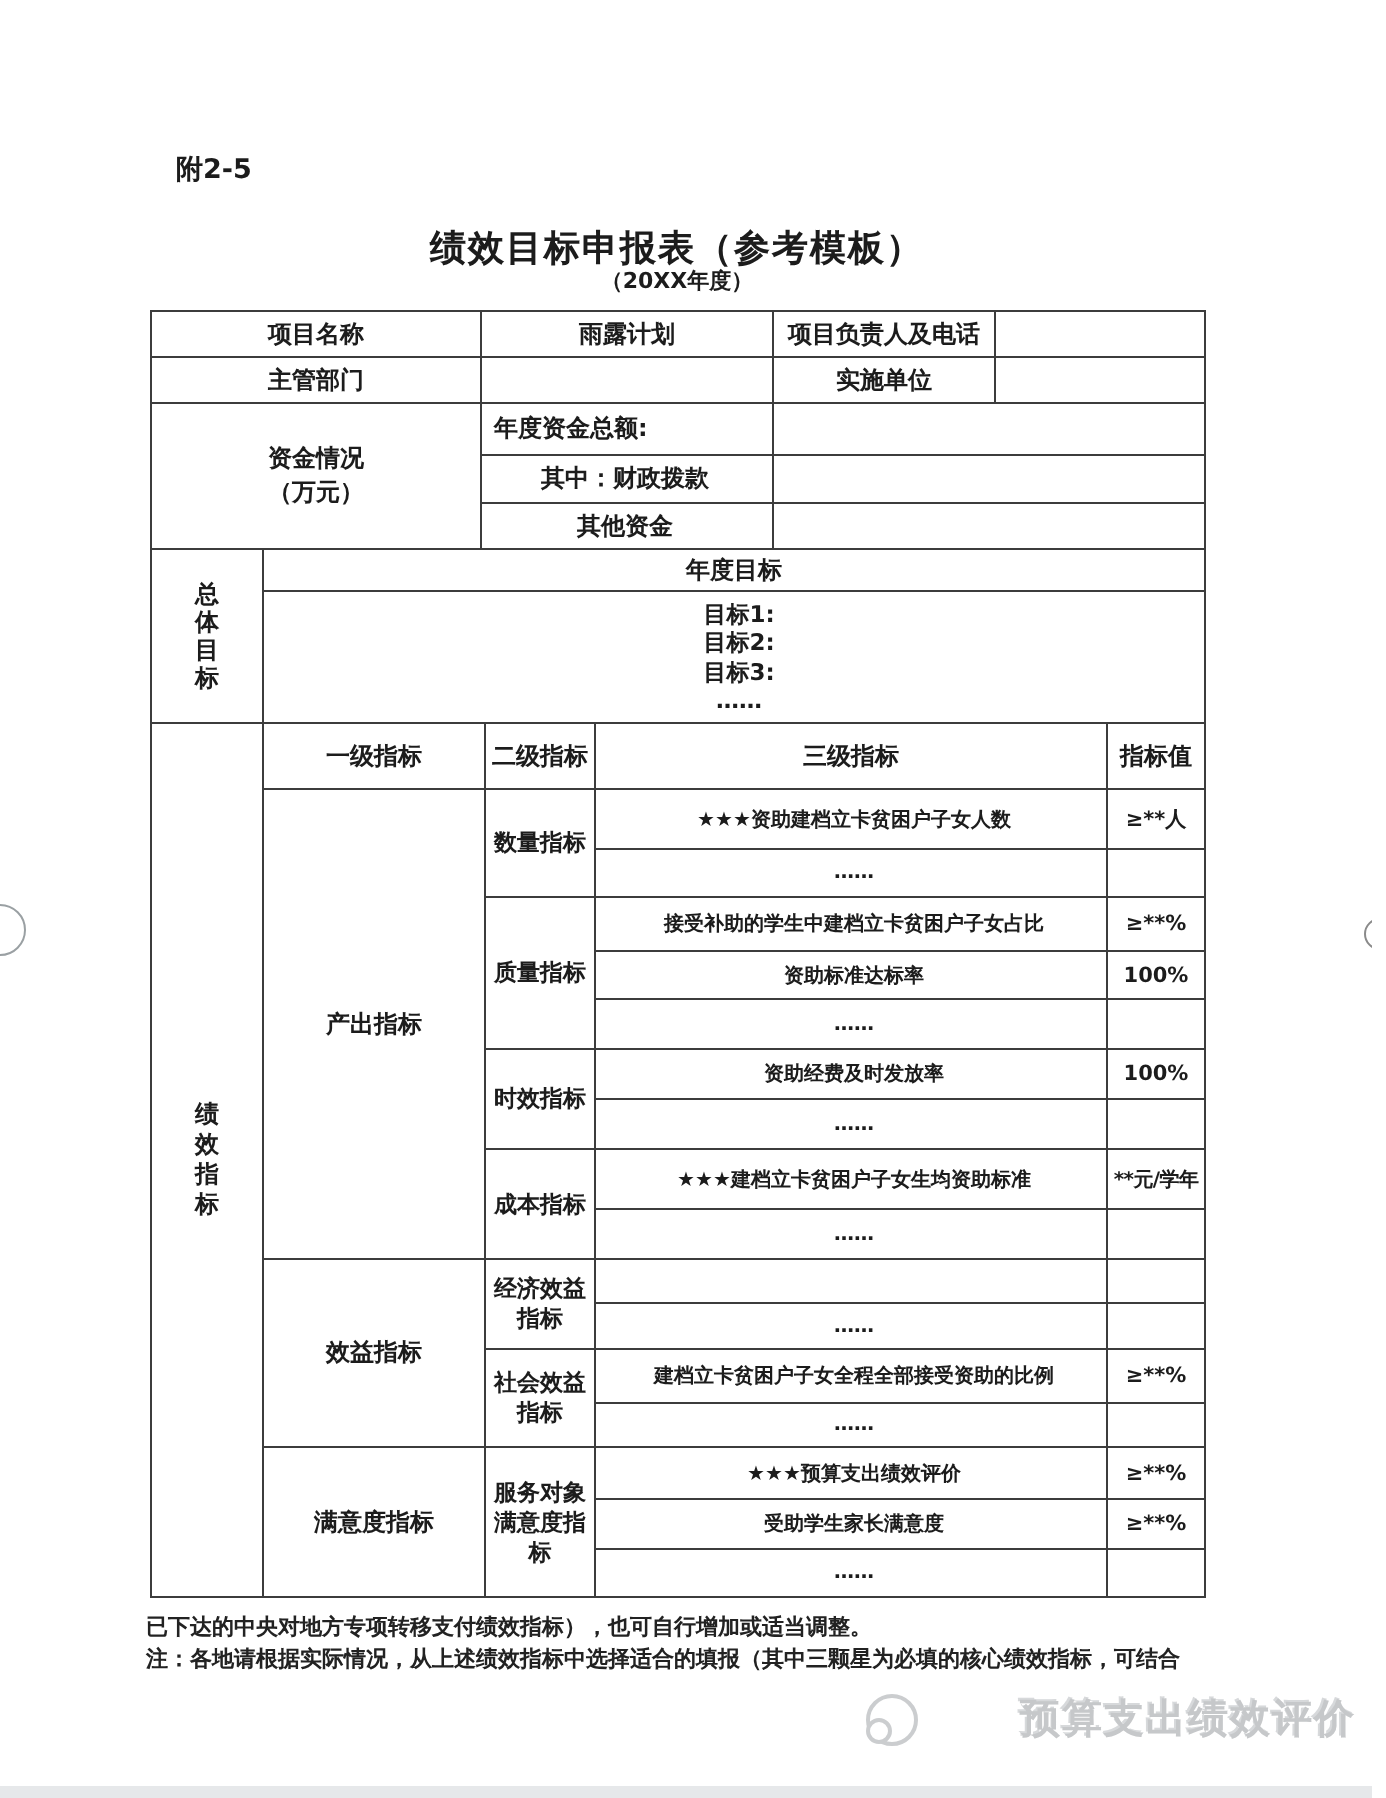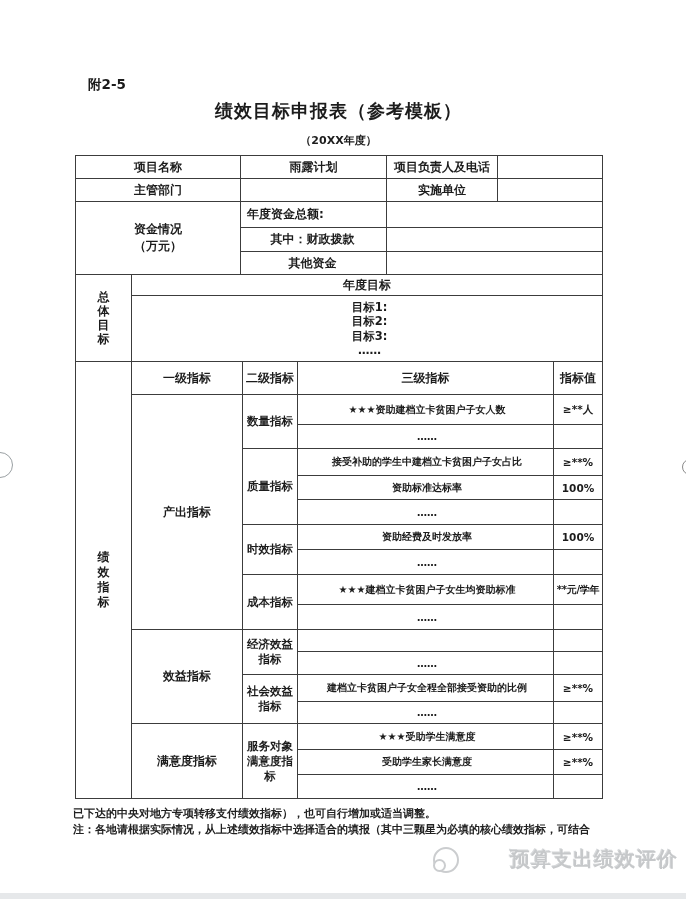--- a/index.html
+++ b/index.html
@@ -1,20 +1,20 @@
 <!DOCTYPE html>
 <html><head>
 <meta charset="utf-8">
 <style>
   html,body{margin:0;padding:0;}
   body{font-family:"DejaVu Sans","Liberation Sans",sans-serif;background:#ffffff;}
   #page{position:relative;width:686px;height:899px;background:#ffffff;overflow:hidden;color:#1c1c1c;}
 
   .attach{position:absolute;left:88px;top:76px;font-size:13.5px;font-weight:700;}
-  .title{position:absolute;left:75px;top:99px;width:527px;text-align:center;font-size:18px;font-weight:700;letter-spacing:1px;}
+  .title{position:absolute;left:75px;top:112px;width:527px;text-align:center;font-size:18px;font-weight:700;letter-spacing:1px;}
   .subtitle{position:absolute;left:75px;top:133px;width:527px;text-align:center;font-size:11px;font-weight:700;}
 
   .tblwrap{position:absolute;left:75px;top:155px;width:527px;}
   table{border-collapse:collapse;table-layout:fixed;width:527px;}
   table + table{margin-top:-1px;}
   td{border:1px solid #3c3c3c;padding:0 3px;font-size:12px;font-weight:700;color:#1c1c1c;text-align:center;vertical-align:middle;overflow:hidden;}
 
   .left{text-align:left;padding-left:6px;}
   .right{text-align:center;padding-right:5px;}
   .l3{text-align:center;padding-left:6px;font-size:10px;}
@@ -187,21 +187,21 @@
         <td class="l3">建档立卡贫困户子女全程全部接受资助的比例</td>
         <td class="val">≥**%</td>
       </tr>
       <tr style="height:22px">
         <td class="l3">……</td>
         <td class="val"></td>
       </tr>
       <tr style="height:26px">
         <td rowspan="3">满意度指标</td>
         <td class="l2" rowspan="3">服务对象满意度指标</td>
-        <td class="l3">★★★受助学生满意度</td>
+        <td class="l3">★★★预算支出绩效评价</td>
         <td class="val">≥**%</td>
       </tr>
       <tr style="height:25px">
         <td class="l3">受助学生家长满意度</td>
         <td class="val">≥**%</td>
       </tr>
       <tr style="height:24px">
         <td class="l3">……</td>
         <td class="val"></td>
       </tr>

